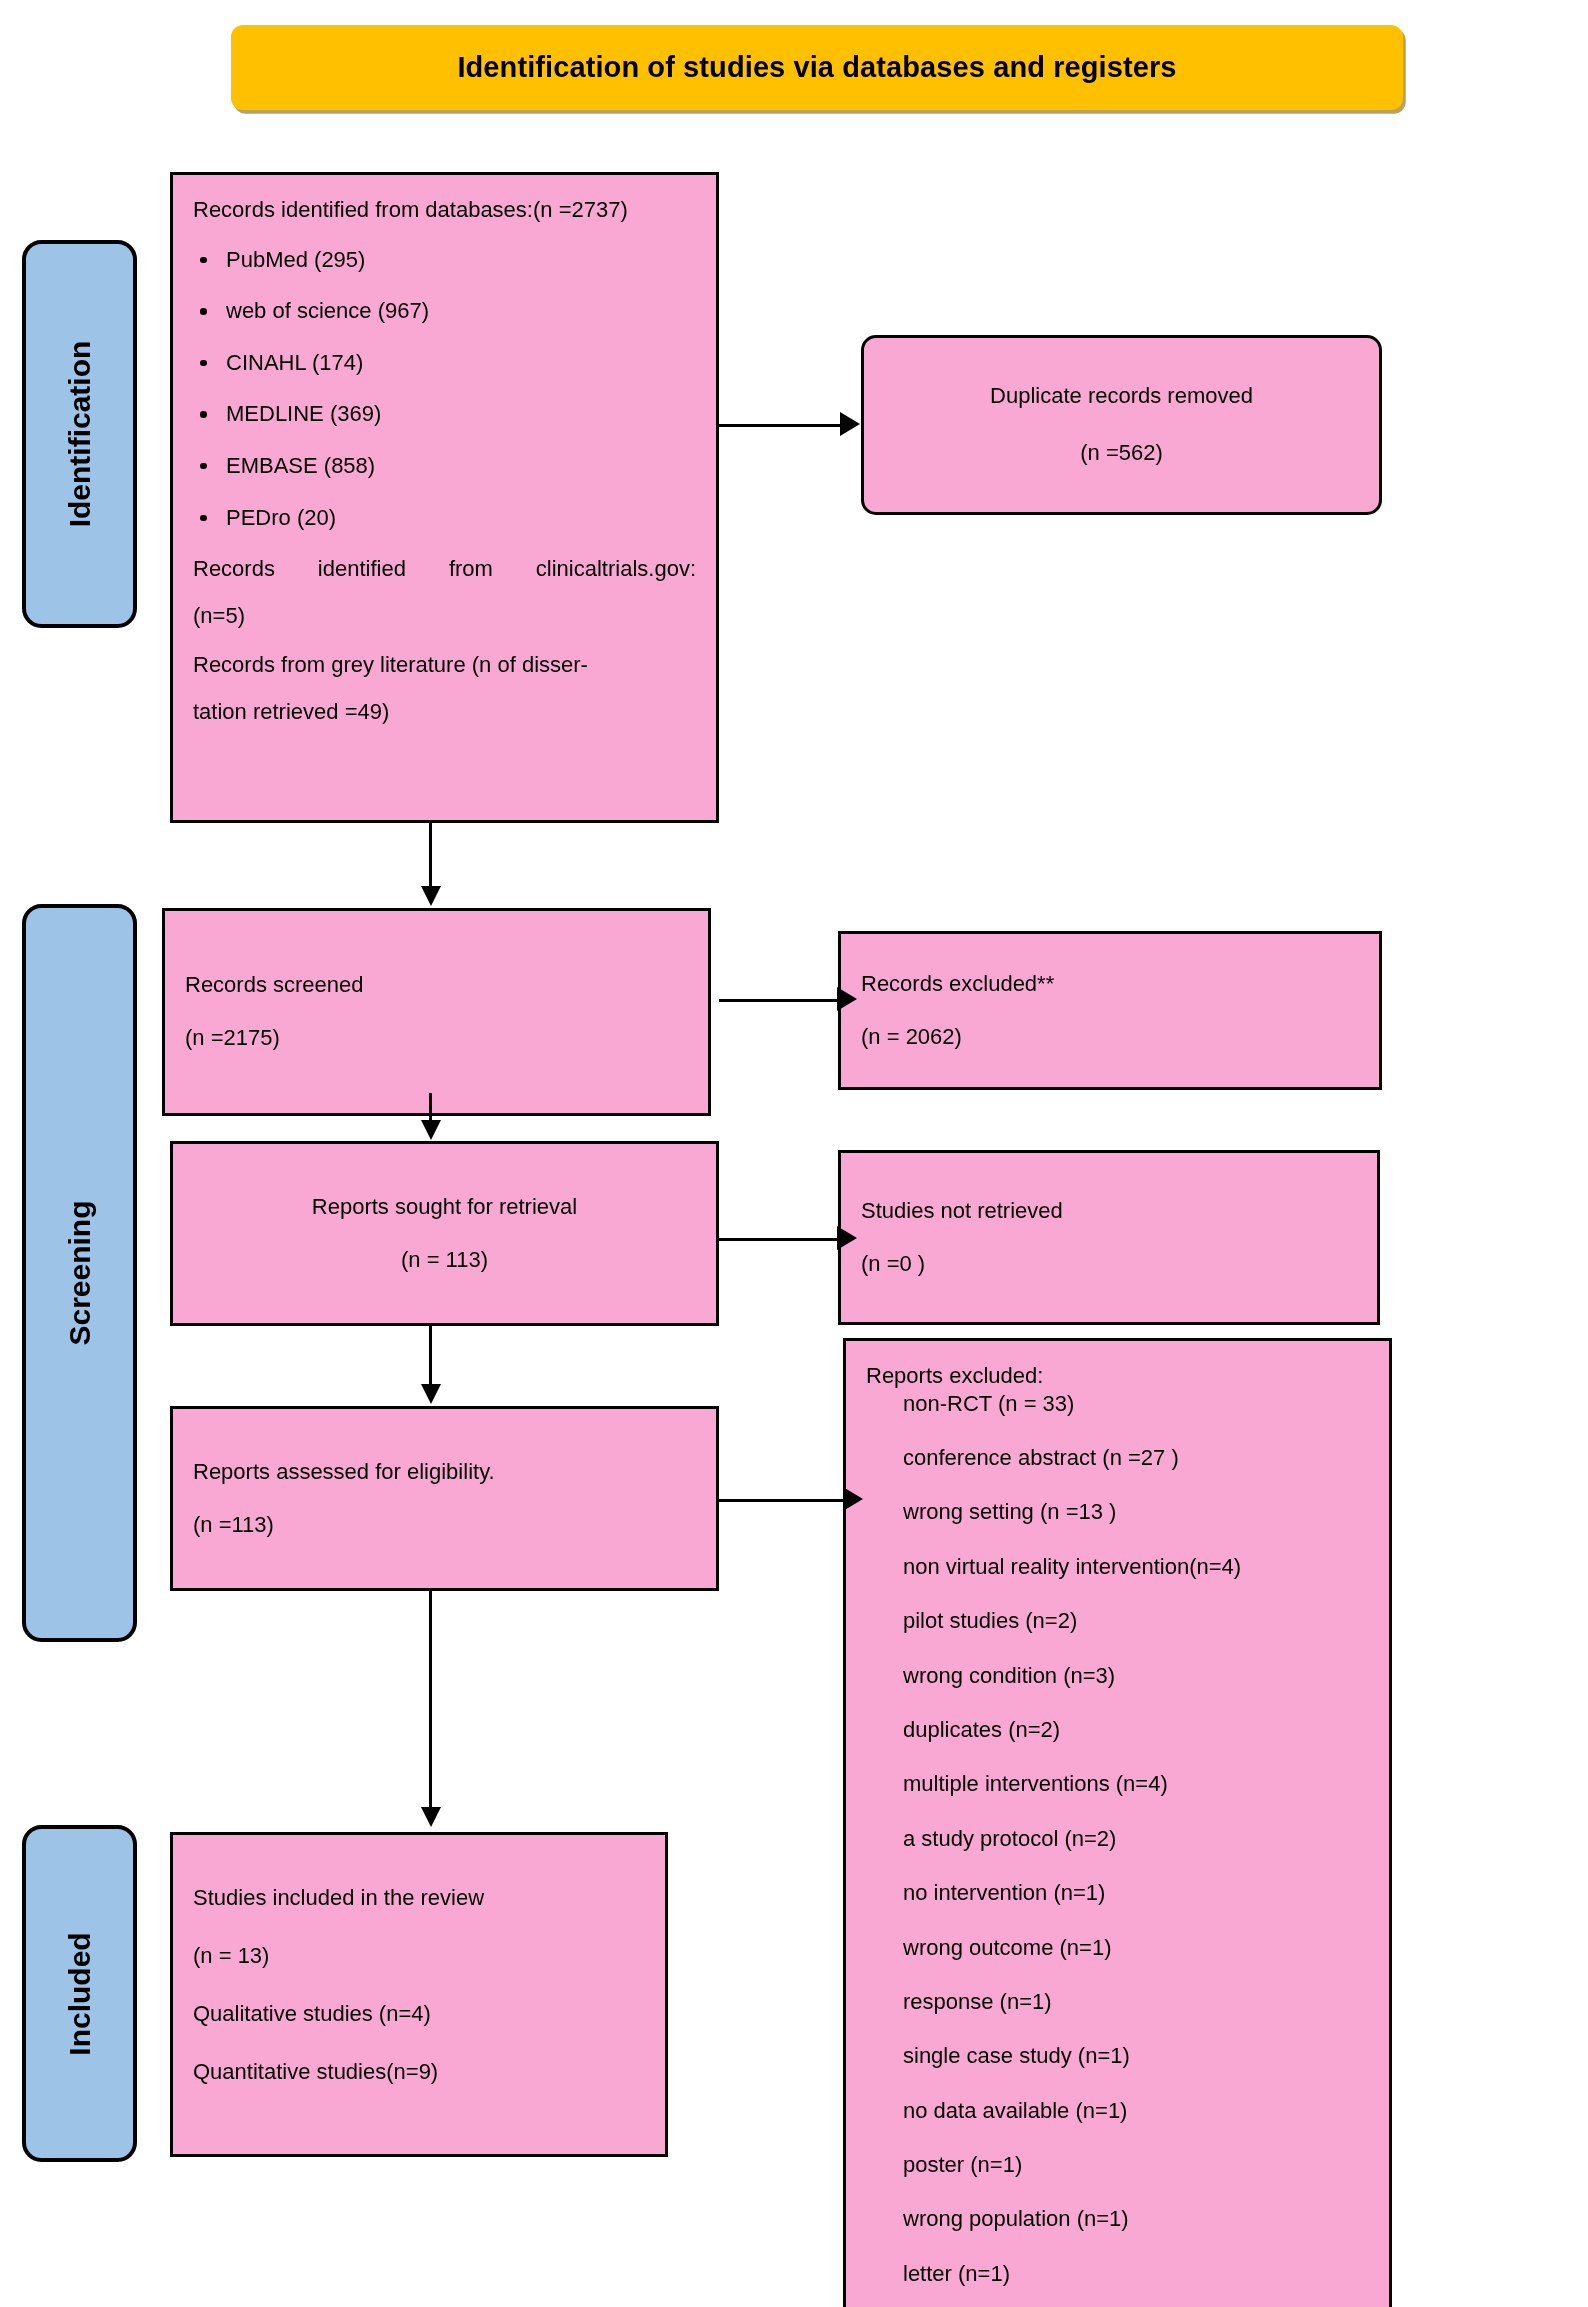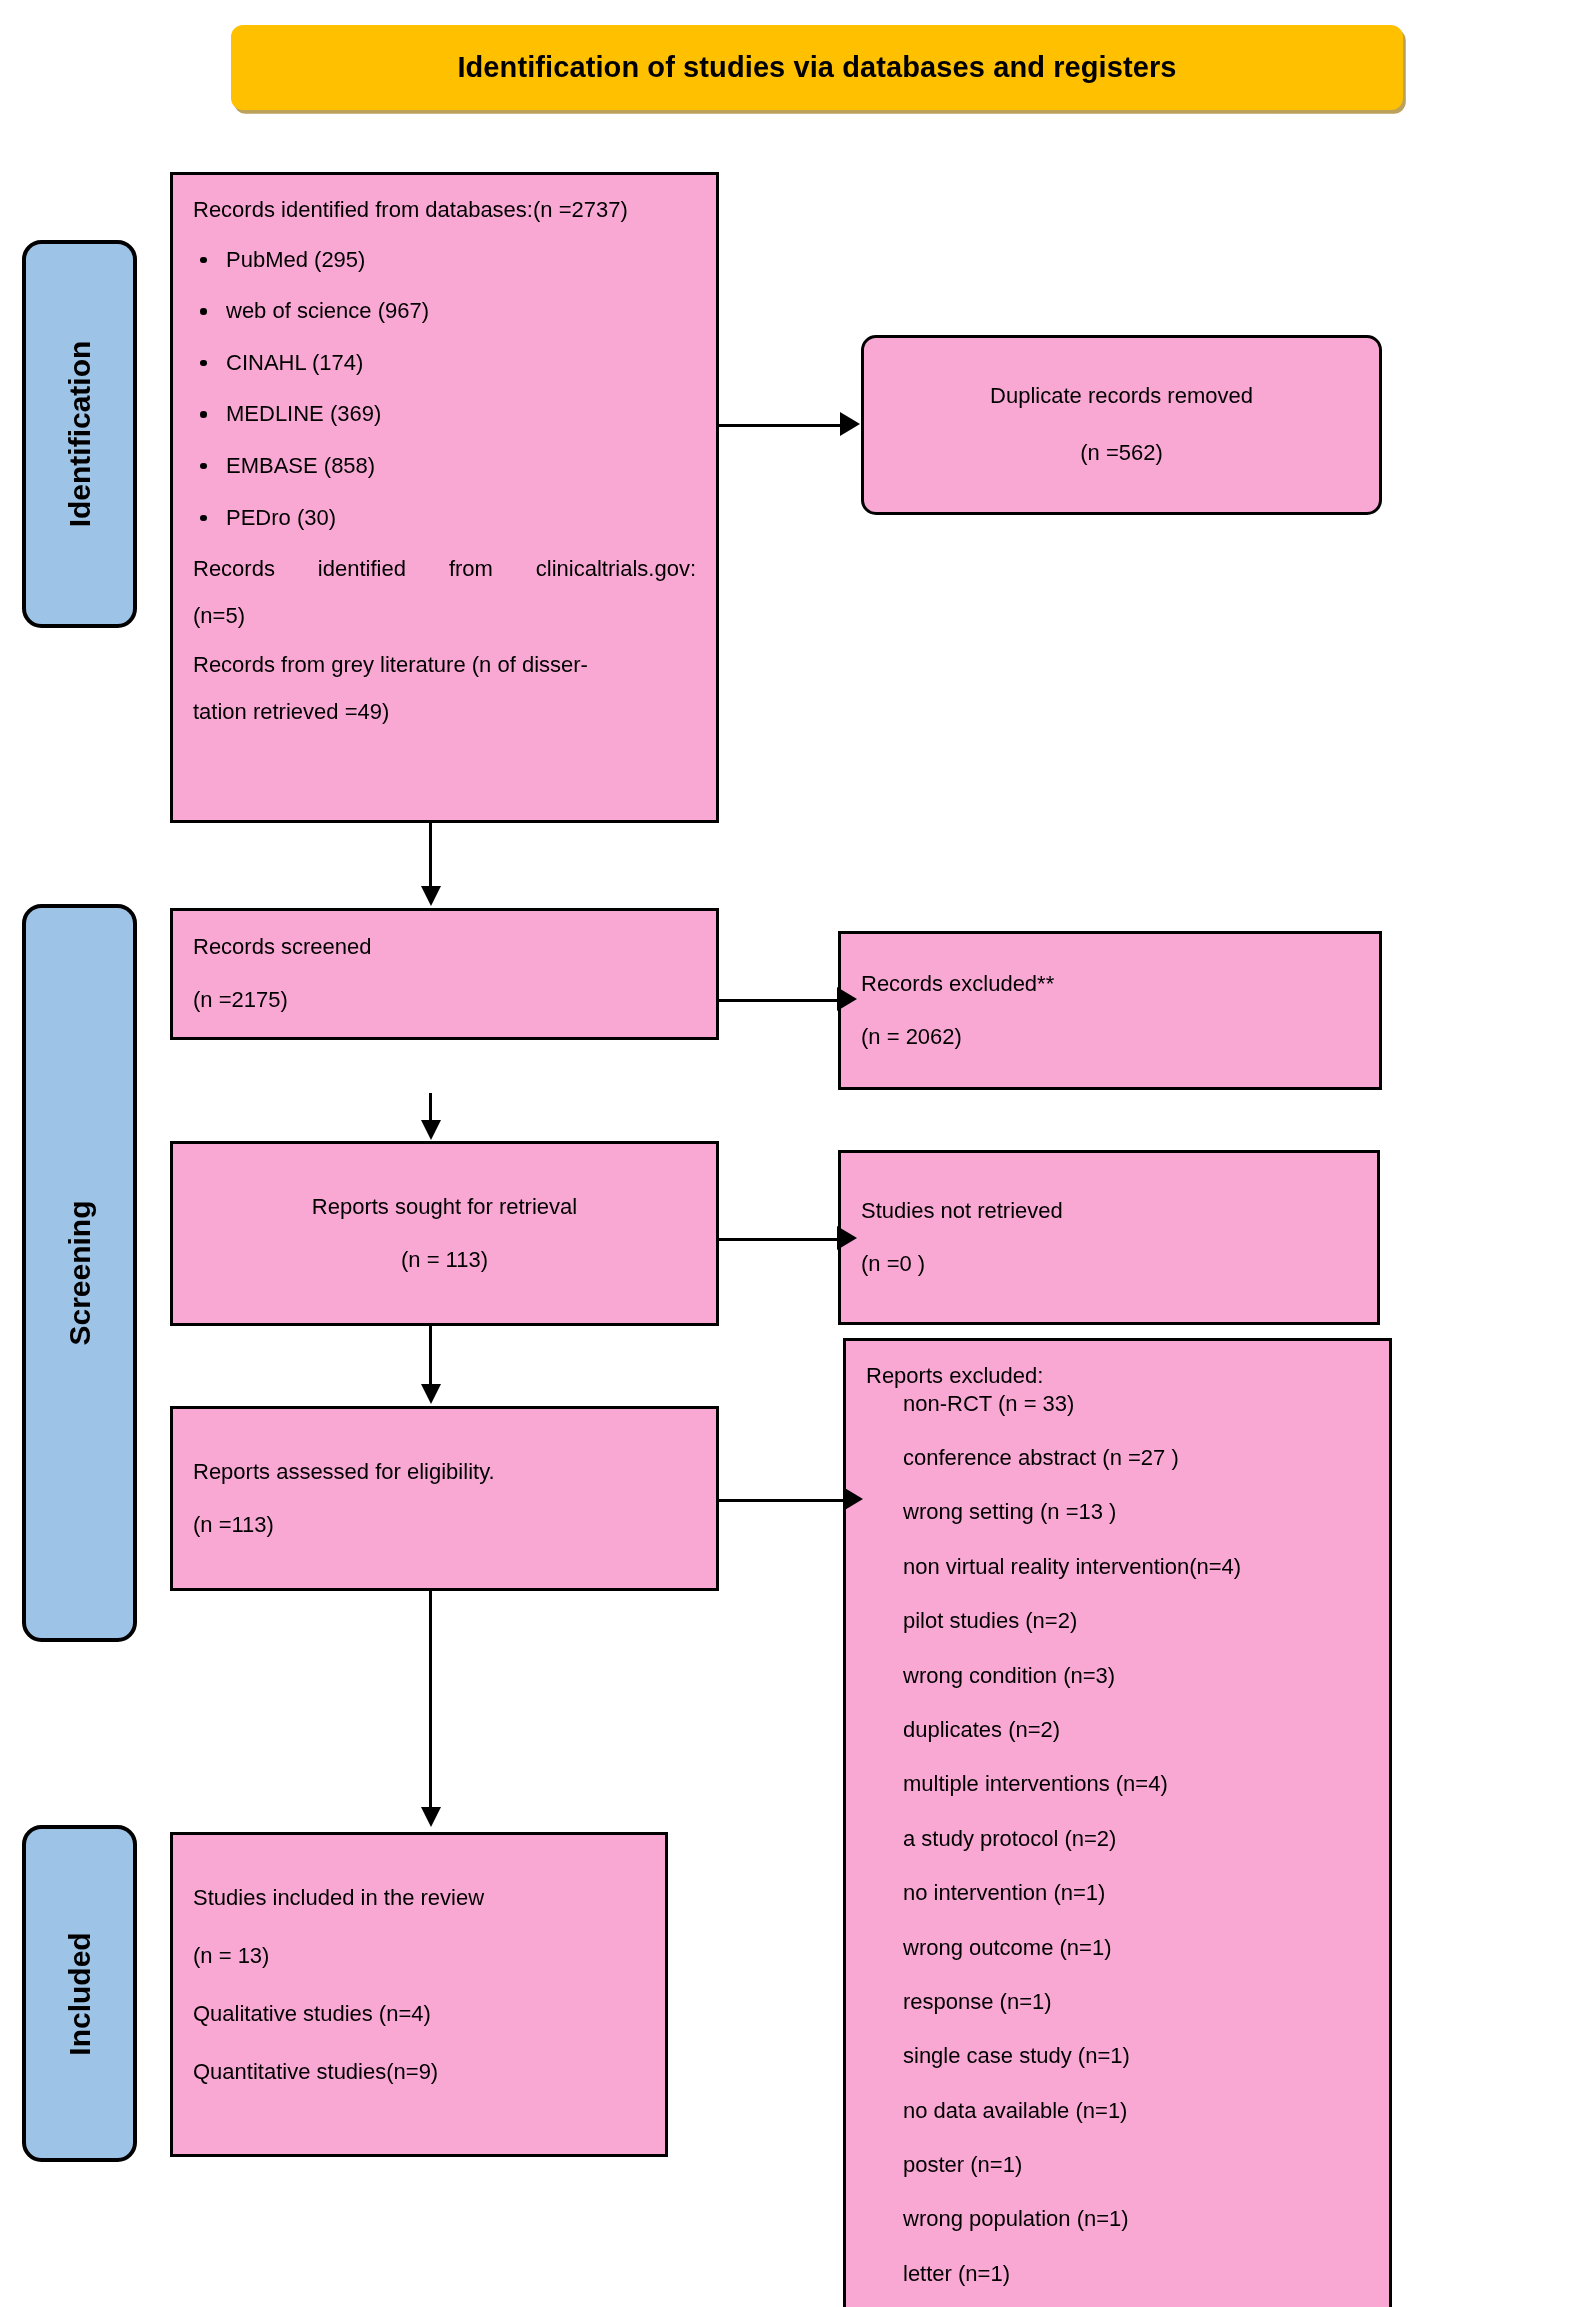--- a/index.html
+++ b/index.html
@@ -104,21 +104,21 @@
     top: 11px;
     width: 6.5px;
     height: 6.5px;
     border-radius: 50%;
     background: #000000;
   }
 
   
   #box-identified   { left: 170px;  top: 172px;  width: 549px; height: 651px; }
   #box-duplicates   { left: 861px; top: 335px;  width: 521px; height: 180px;  }
-  #box-screened     { left: 170px;  top: 908px; width: 549px; height: 132px;  }
+  #box-screened     { left: 162px;  top: 908px; width: 549px; height: 208px;  }
   #box-excluded1    { left: 838px; top: 931px; width: 544px; height: 159px;  }
   #box-sought       { left: 170px;  top: 1141px; width: 549px; height: 185px;  }
   #box-notretrieved { left: 838px; top: 1150px; width: 542px; height: 175px;  }
   #box-assessed     { left: 170px;  top: 1406px; width: 549px; height: 185px;  }
   #box-excluded2    { left: 843px; top: 1338px; width: 549px; height: 1126px; }
   #box-included     { left: 170px;  top: 1832px; width: 498px; height: 325px;  }
 
   
   .exc-head {
     font-size: 22px;
@@ -180,21 +180,21 @@
   </div>
 
   <div class="fbox" id="box-identified">
     <p class="spaced">Records identified from databases:(n =2737)</p>
     <ul class="bullets">
       <li>PubMed (295)</li>
       <li>web of science (967)</li>
       <li>CINAHL (174)</li>
       <li>MEDLINE (369)</li>
       <li>EMBASE (858)</li>
-      <li>PEDro (30)</li>
+      <li>PEDro (20)</li>
     </ul>
     <p class="justified">Records   identified   from   clinicaltrials.gov:</p>
     <p style="margin-top:18.5px">(n=5)</p>
     <p style="margin-top:20px">Records from grey literature (n of disser-</p>
     <p style="margin-top:18.5px">tation retrieved =49)</p>
   </div>
 
   <div class="fbox" id="box-duplicates" style="display:flex;flex-direction:column;align-items:center;justify-content:center;border-radius:15px;">
     <p style="text-align:center">Duplicate records removed</p>
     <p style="text-align:right;margin-top:28px">(n =562)</p>

